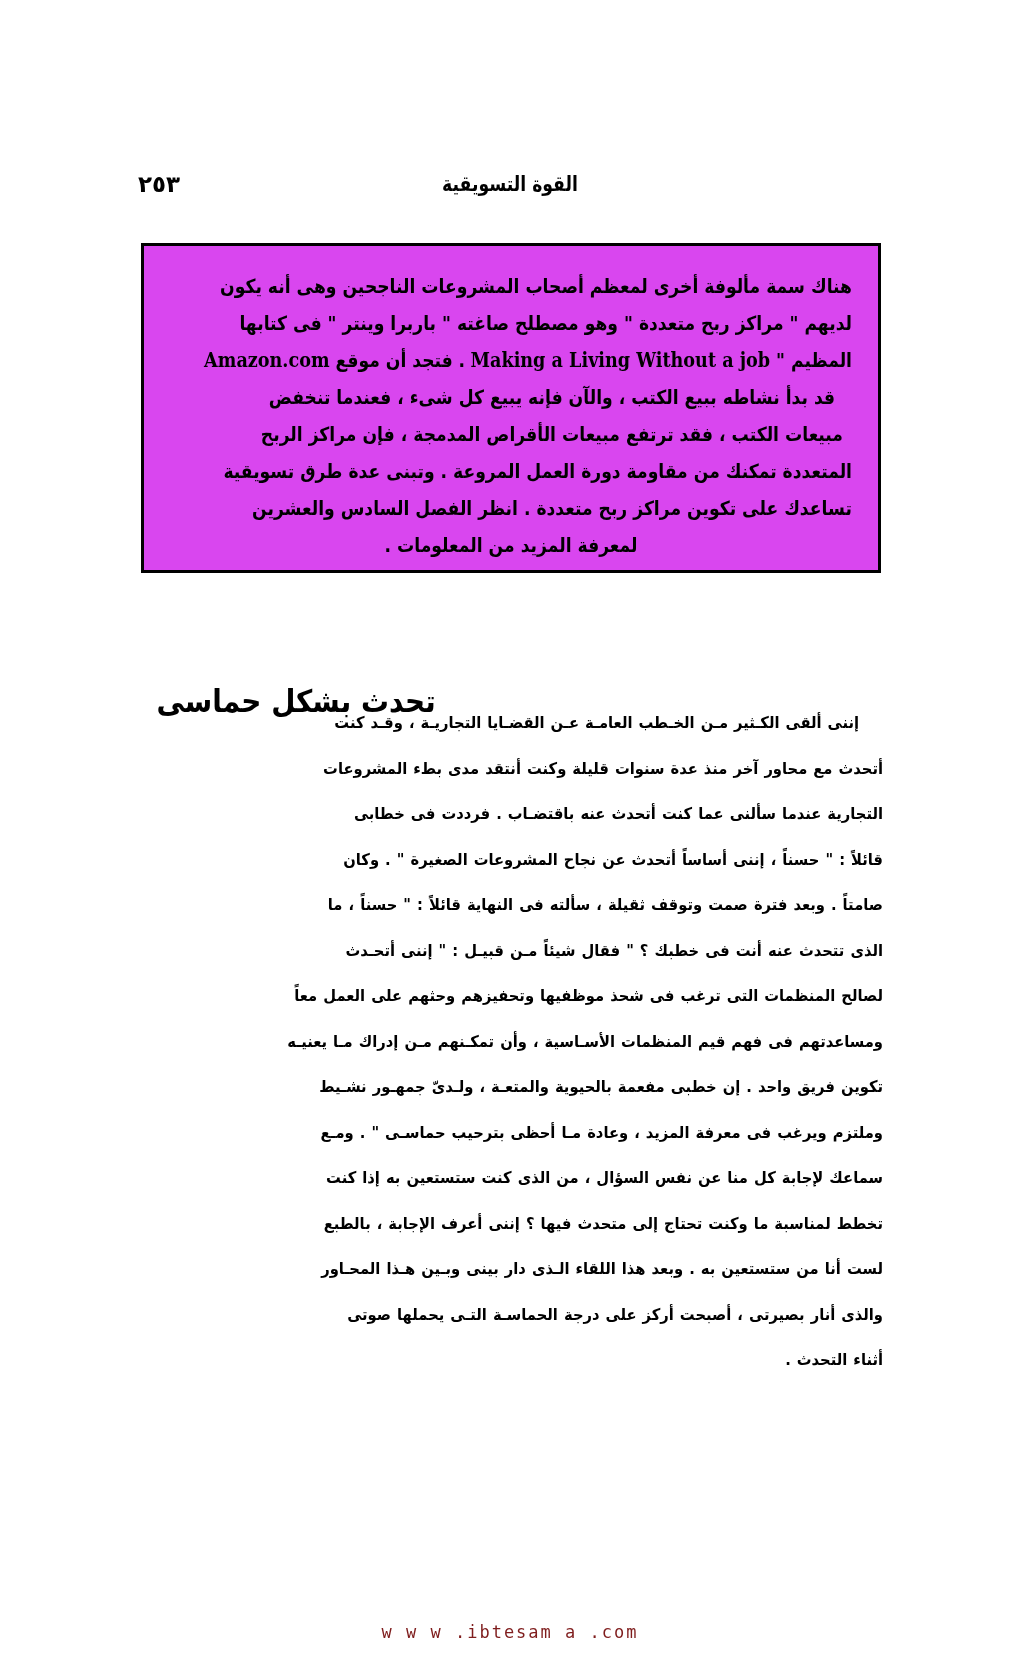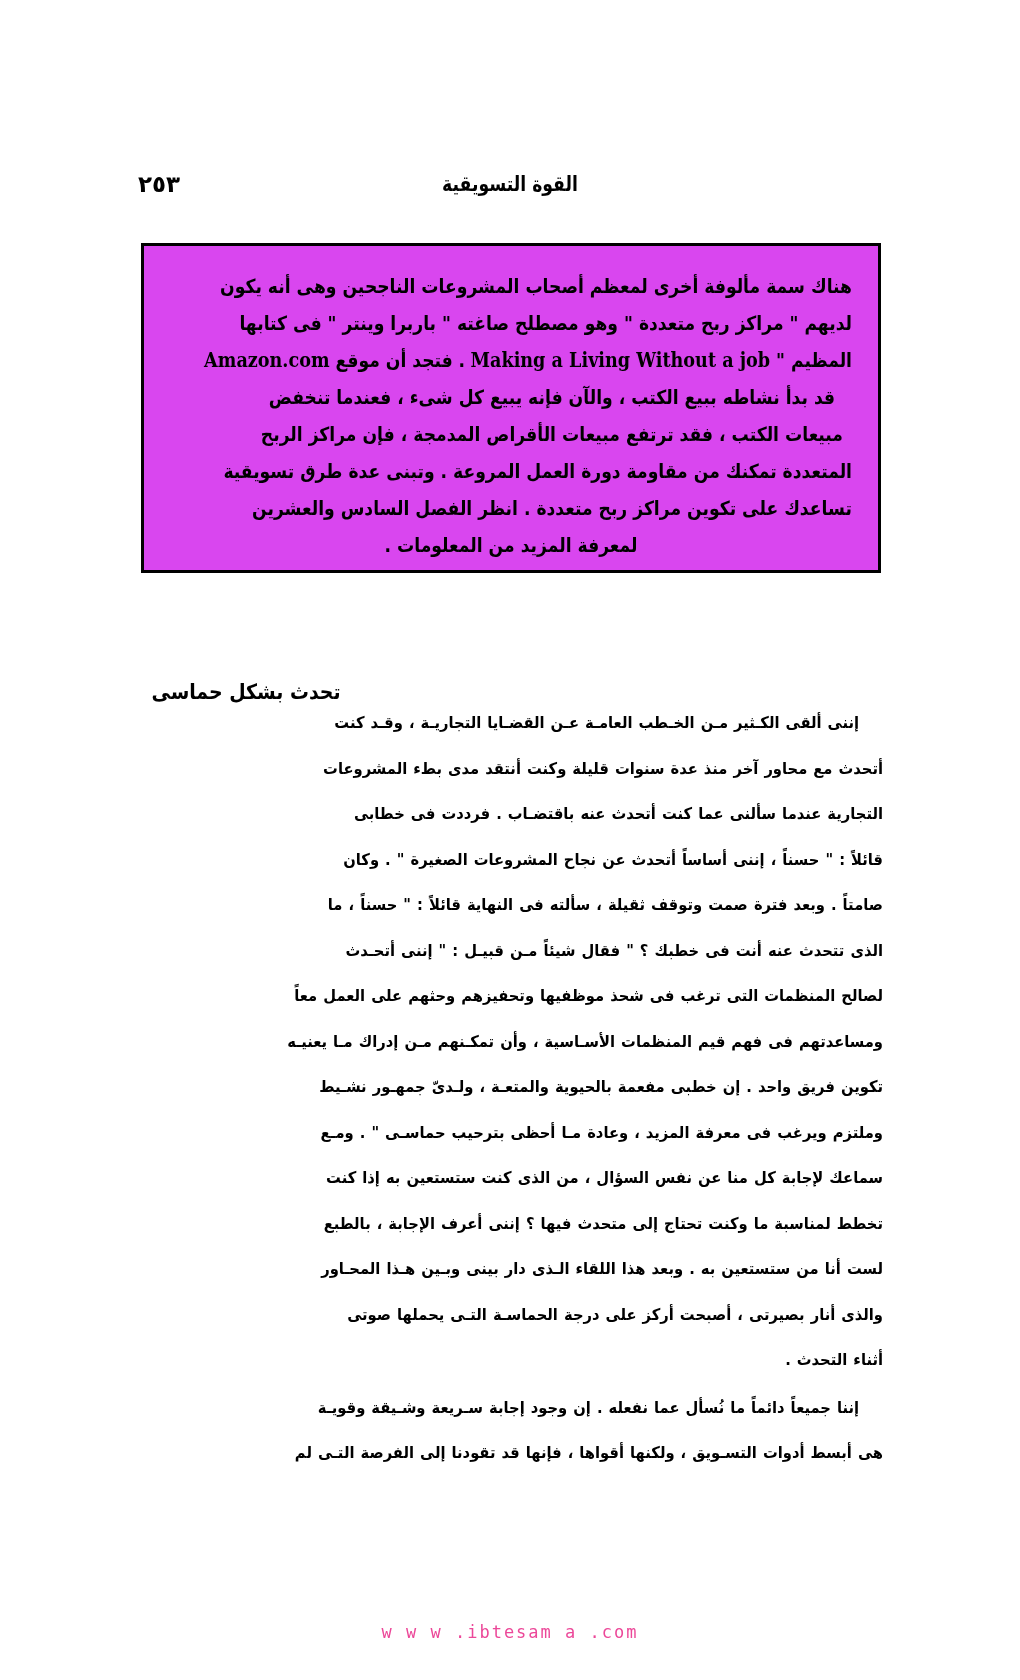--- a/index.html
+++ b/index.html
@@ -91,21 +91,21 @@
 
   
   .section-heading {
     position: absolute;
     top: 655px;
     left: 141px;
     width: 740px;
     text-align: left;
     direction: rtl;
     font-family: "DejaVu Sans", sans-serif;
-    font-size: 21px;
+    font-size: 31px;
     font-weight: 700;
     line-height: 40px;
   }
   .section-heading span { display: inline-block; transform: scaleX(0.9); }
 
   
   .body-copy {
     position: absolute;
     top: 700px;
     left: 141px;
@@ -136,21 +136,21 @@
   .watermark {
     position: absolute;
     top: 1622px;
     left: 0;
     width: 1020px;
     text-align: center;
     direction: ltr;
     font-family: "DejaVu Sans Mono", "Liberation Mono", monospace;
     font-size: 17px;
     letter-spacing: 2px;
-    color: #ec4899;
+    color: #7f1d1d;
   }
 </style>
 </head>
 <body>
 
 <div class="page">
 
   <div class="runhead">
     <div class="folio">٢٥٣</div>
     <div class="runhead-title">القوة التسويقية</div>
@@ -189,22 +189,18 @@
       <span class="line">ومساعدتهم فى فهم قيم المنظمات الأسـاسية ، وأن تمكـنهم مـن إدراك مـا يعنيـه</span>
       <span class="line">تكوين فريق واحد . إن خطبى مفعمة بالحيوية والمتعـة ، ولـدىّ جمهـور نشـيط</span>
       <span class="line">وملتزم ويرغب فى معرفة المزيد ، وعادة مـا أحظى بترحيب حماسـى " . ومـع</span>
       <span class="line">سماعك لإجابة كل منا عن نفس السؤال ، من الذى كنت ستستعين به إذا كنت</span>
       <span class="line">تخطط لمناسبة ما وكنت تحتاج إلى متحدث فيها ؟ إننى أعرف الإجابة ، بالطبع</span>
       <span class="line">لست أنا من ستستعين به . وبعد هذا اللقاء الـذى دار بينى وبـين هـذا المحـاور</span>
       <span class="line">والذى أنار بصيرتى ، أصبحت أركز على درجة الحماسـة التـى يحملها صوتى</span>
       <span class="line last">أثناء التحدث .</span>
     </p>
 
-    <p class="para">
-      <span class="line"><span class="indent"></span><span>إننا جميعاً دائماً ما نُسأل عما نفعله . إن وجود إجابة سـريعة وشـيقة وقويـة</span></span>
-      <span class="line">هى أبسط أدوات التسـويق ، ولكنها أقواها ، فإنها قد تقودنا إلى الفرصة التـى لم</span>
-    </p>
 
   </div>
 
   <div class="watermark">w w w .ibtesam a .com</div>
 
 </div>
 
 </body></html>

